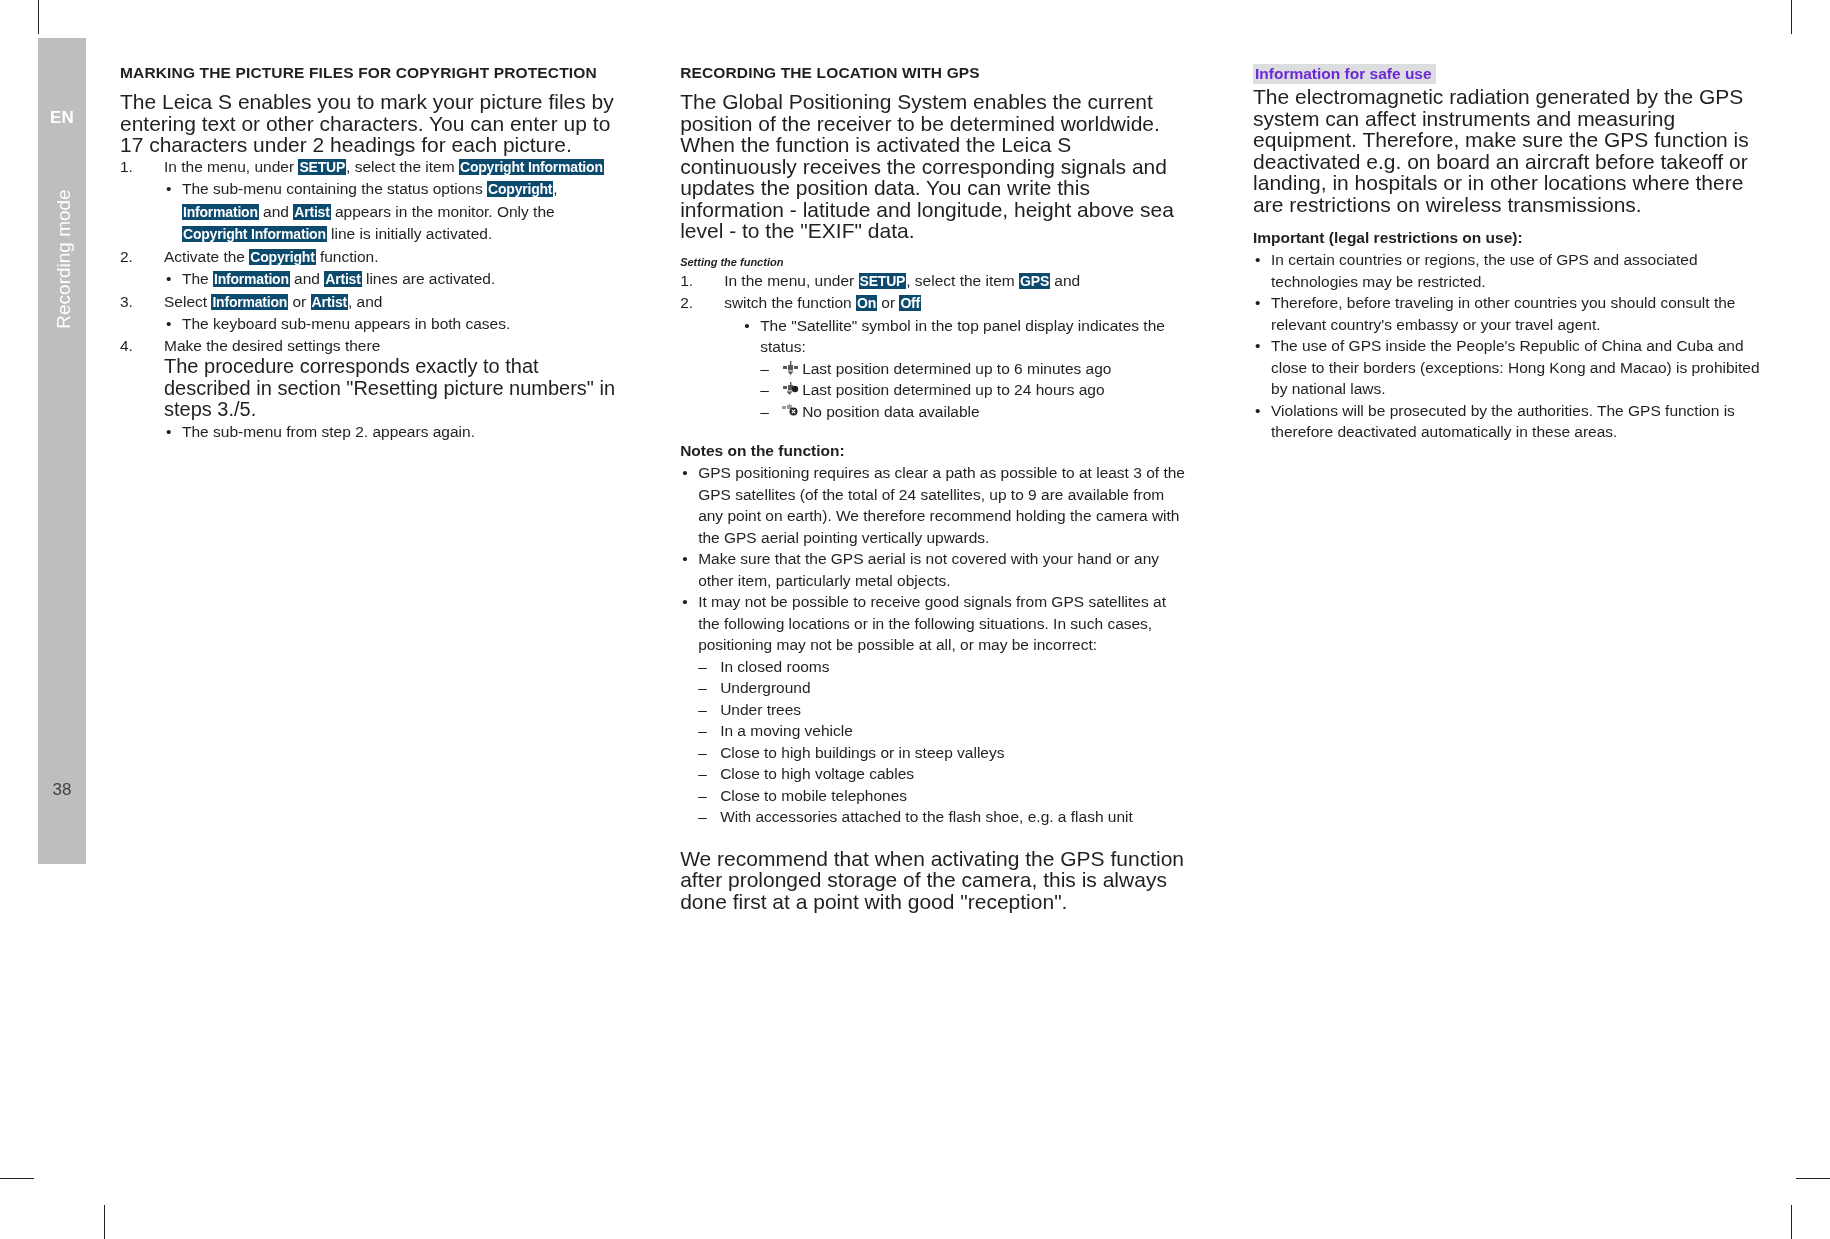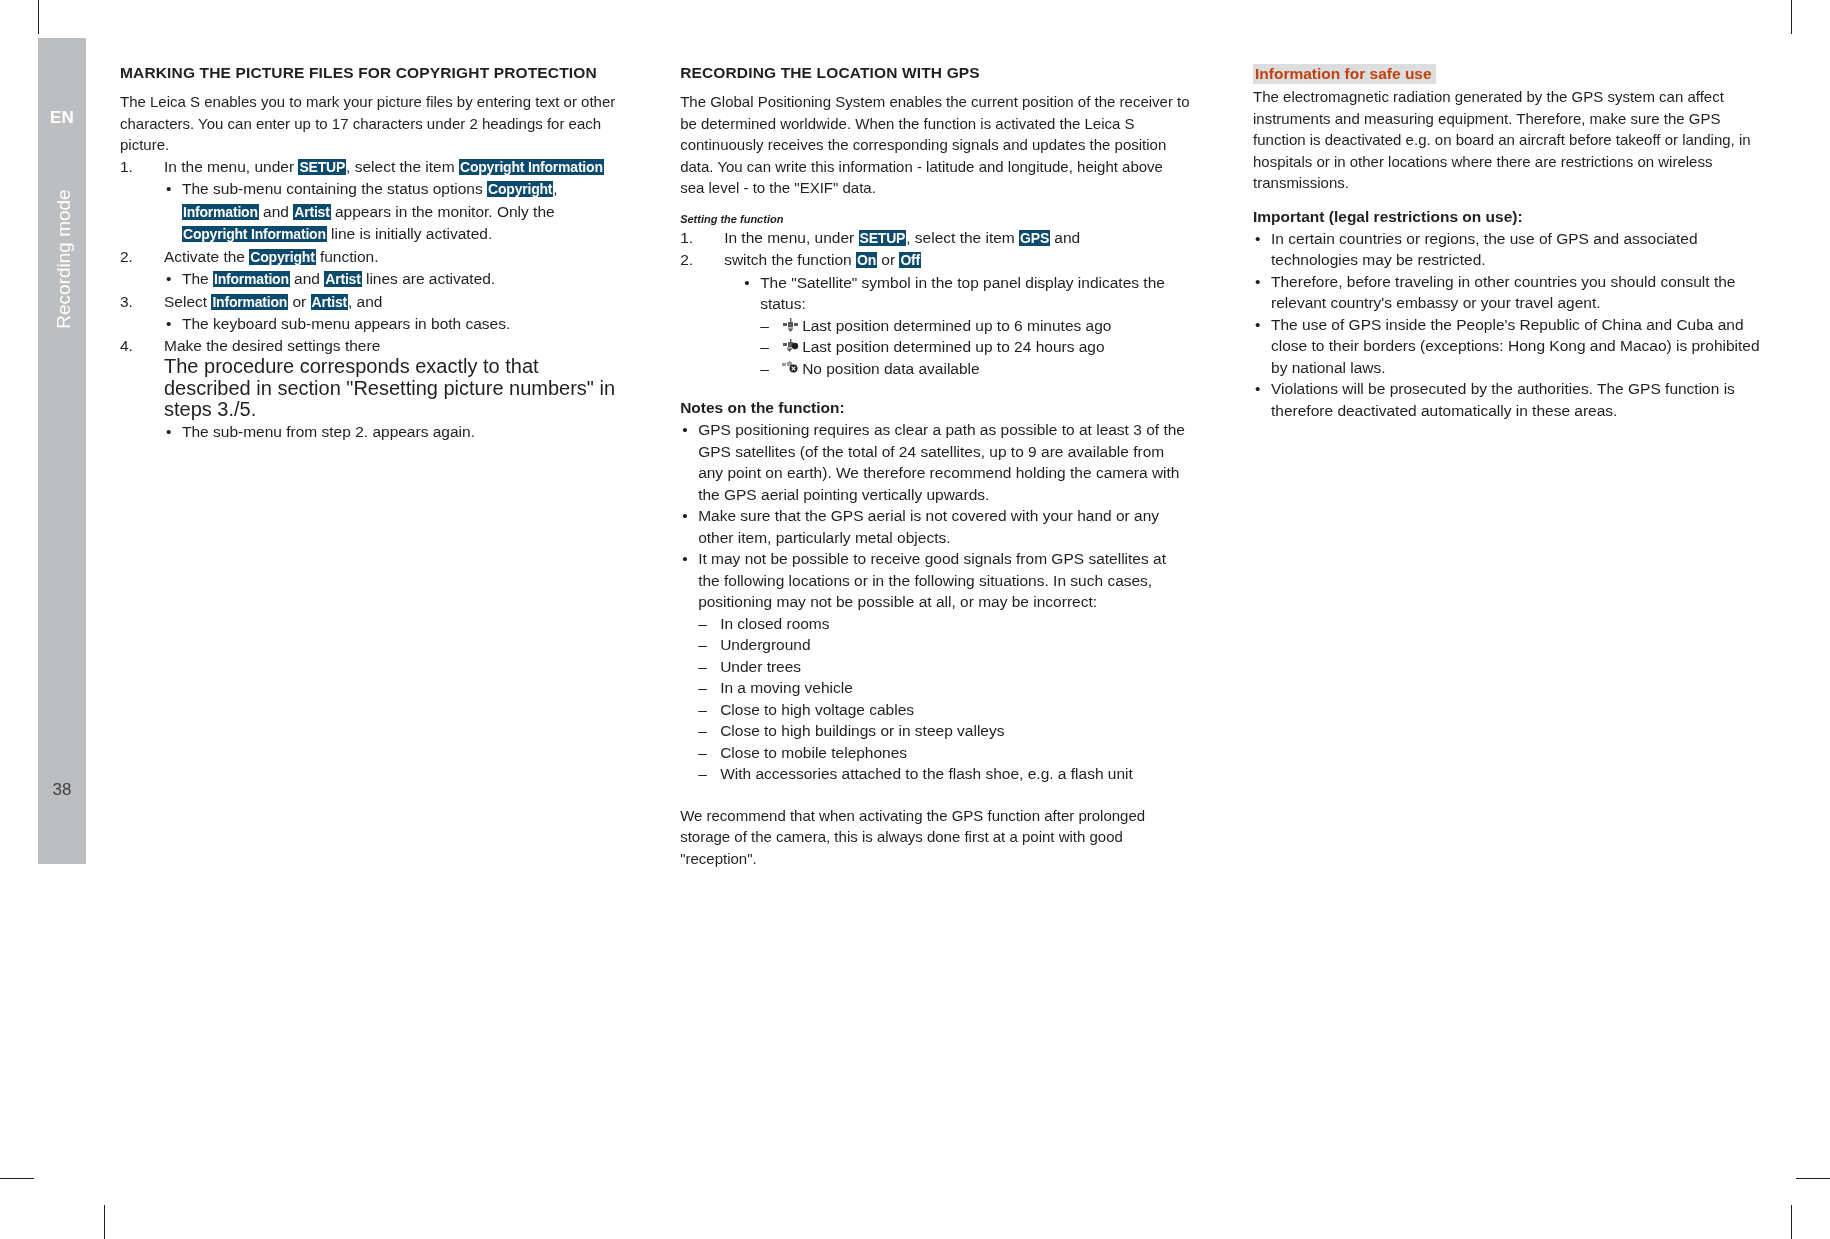--- a/index.html
+++ b/index.html
@@ -60,23 +60,23 @@
   h3.sub-title{
     font-size:11px;font-weight:bold;font-style:italic;
     margin:0 0 2px 0;
   }
   h3.plain-title{
     font-size:15.5px;font-weight:bold;margin:0 0 2px 0;
   }
   h3.hl-title{
     font-size:15.5px;font-weight:bold;margin:0 0 1px 0;
     background:#dcdddf;display:inline-block;padding:1px 4px 1px 2px;
-    color:#c2410c;
-  }
-  p{font-size:15px;line-height:21.5px;margin:0 0 14px 0;}
+    color:#6d28d9;
+  }
+  p{font-size:21px;line-height:21.5px;margin:0 0 14px 0;}
   p.tight{margin:0;}
 
   
   ol.steps{margin:0;padding:0;list-style:none;}
   ol.steps > li{
     font-size:15.5px;line-height:21.5px;
     position:relative;padding-left:44px;margin:0;
   }
   ol.steps > li > .num{
     position:absolute;left:0;top:0;width:36px;
@@ -243,22 +243,22 @@
       <li>GPS positioning requires as clear a path as possible to at least 3 of the GPS satellites (of the total of 24 satellites, up to 9 are available from any point on earth). We therefore recommend holding the camera with the GPS aerial pointing vertically upwards.</li>
       <li>Make sure that the GPS aerial is not covered with your hand or any other item, particularly metal objects.</li>
       <li>It may not be possible to receive good signals from GPS satellites at the following locations or in the following situations. In such cases, positioning may not be possible at all, or may be incorrect:</li>
     </ul>
 
     <ul class="dash" style="margin-left:18px;">
       <li>In closed rooms</li>
       <li>Underground</li>
       <li>Under trees</li>
       <li>In a moving vehicle</li>
+      <li>Close to high buildings or in steep valleys</li>
       <li>Close to high voltage cables</li>
-      <li>Close to high buildings or in steep valleys</li>
       <li>Close to mobile telephones</li>
       <li>With accessories attached to the flash shoe, e.g. a flash unit</li>
     </ul>
 
     <div class="spacer-md"></div>
 
     <p class="tight">We recommend that when activating the GPS function after prolonged storage of the camera, this is always done first at a point with good "reception".</p>
   </div>
 
   <div class="col right">

